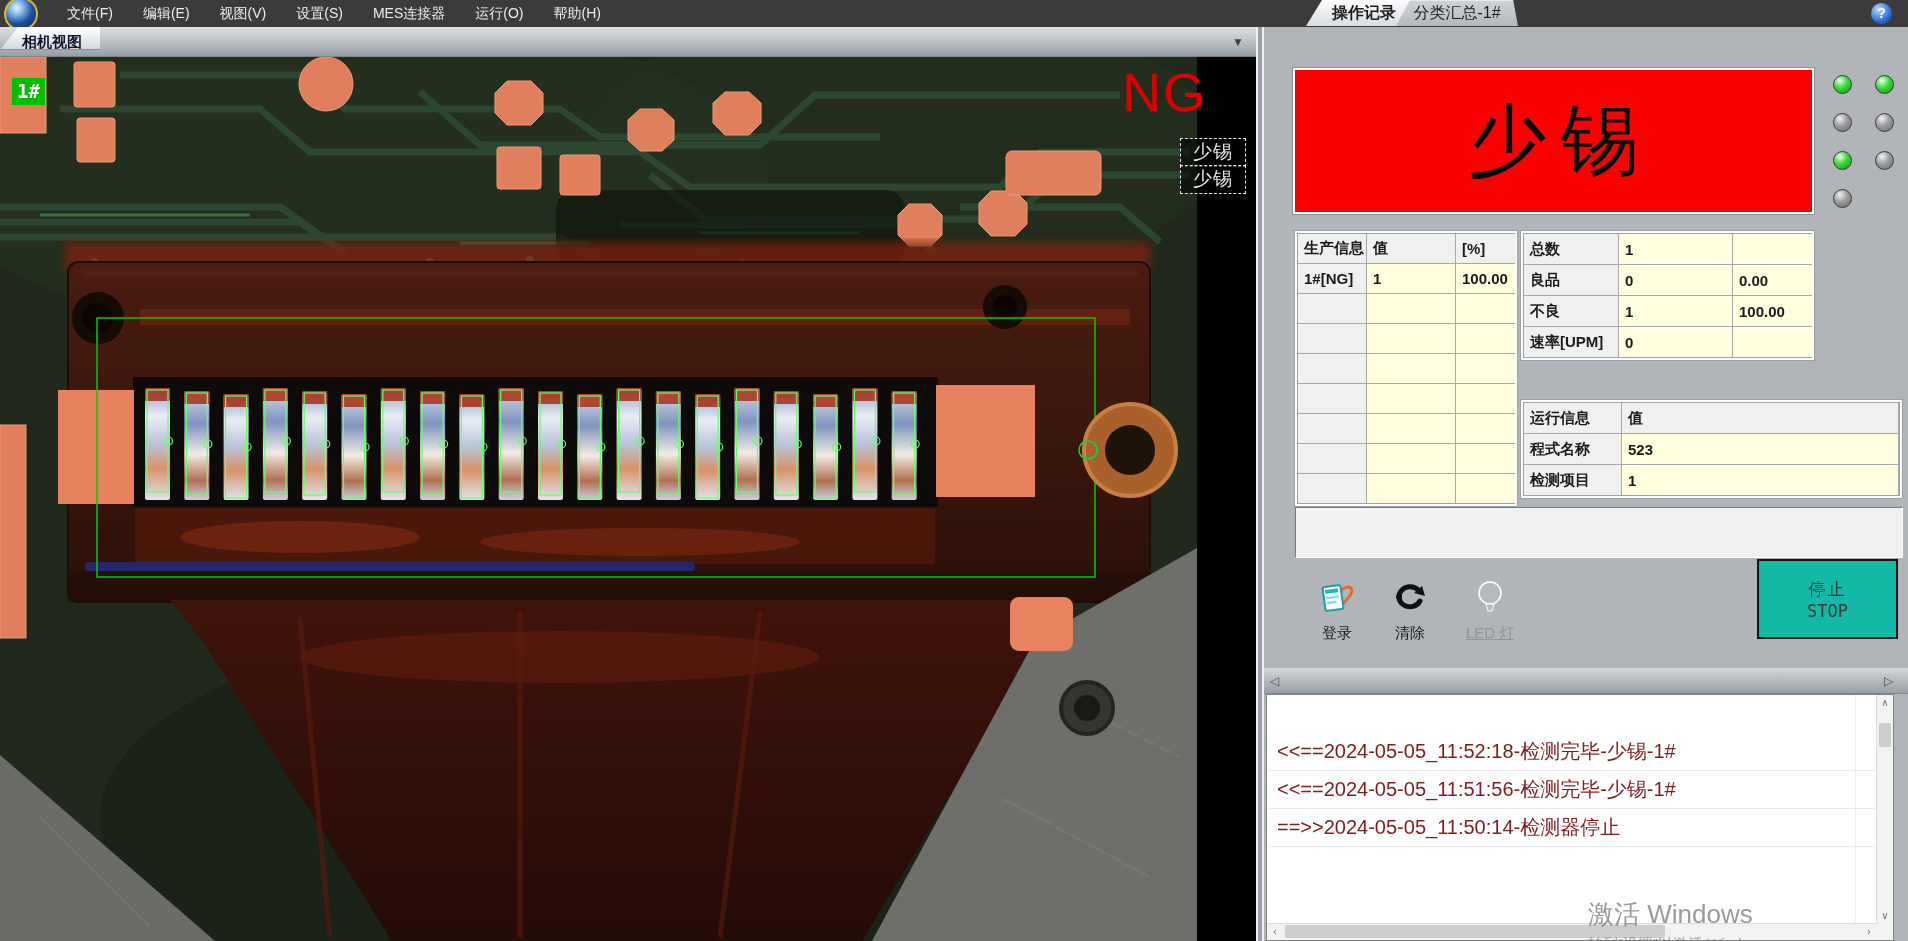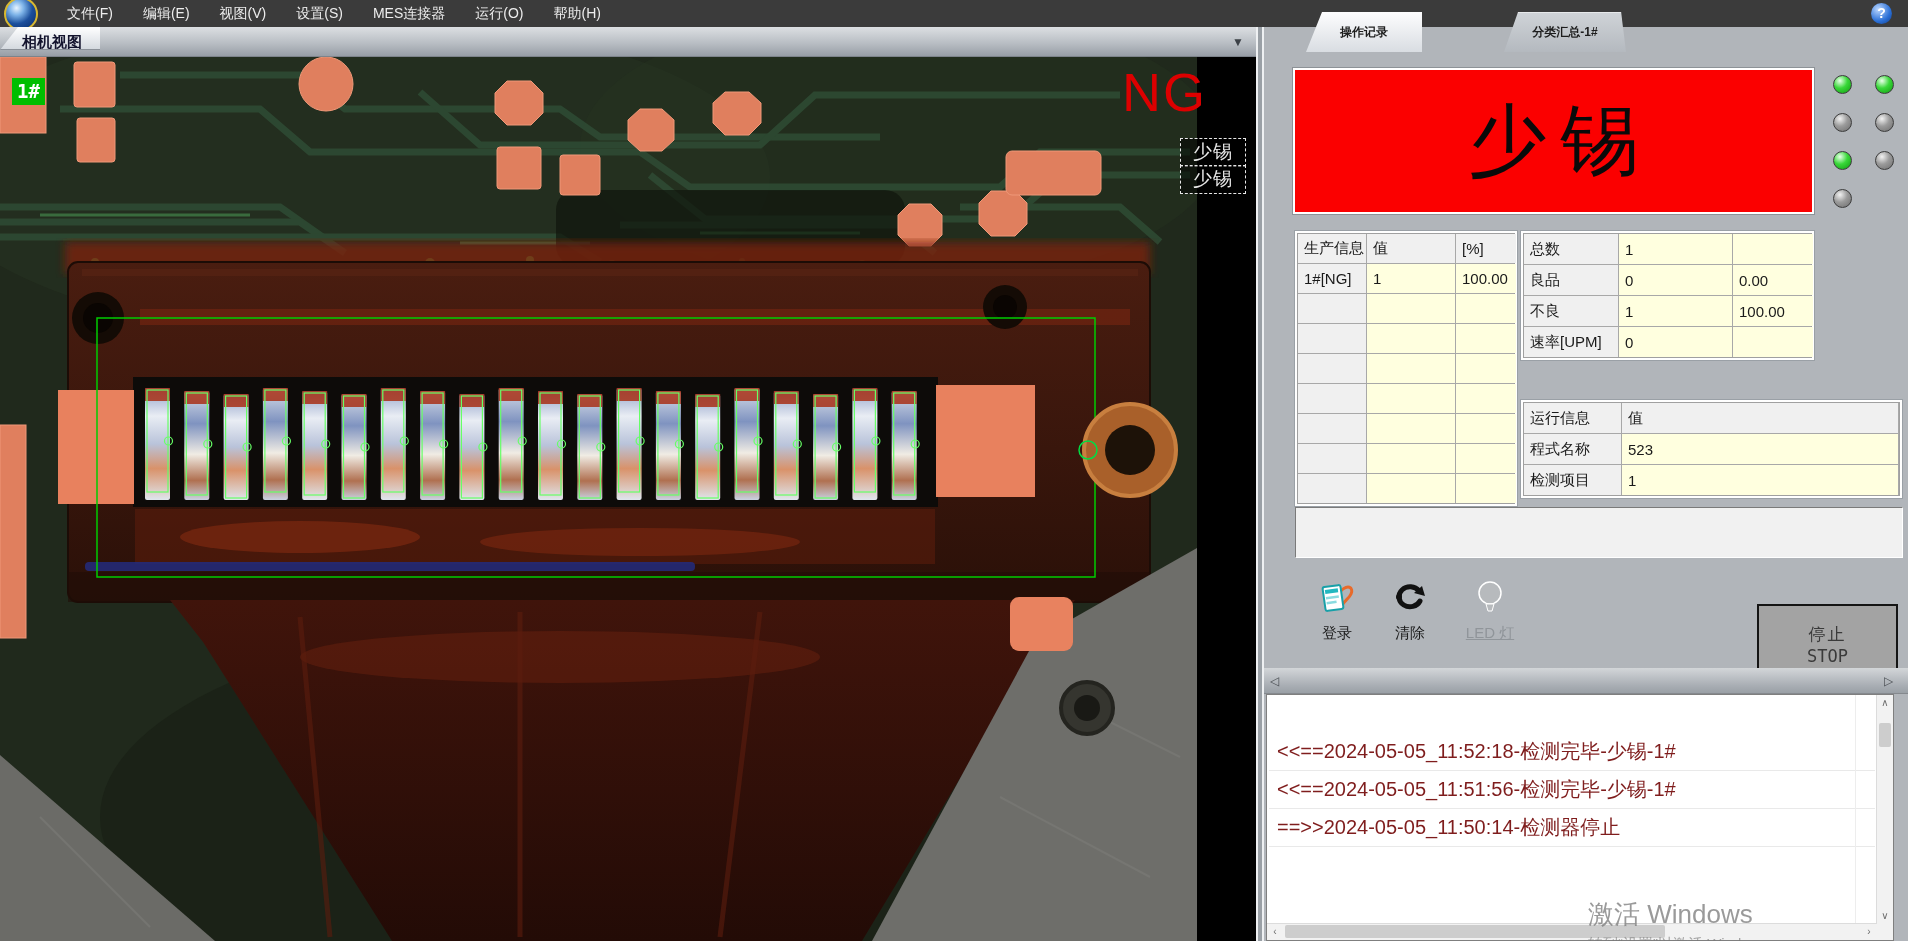--- a/index.html
+++ b/index.html
@@ -53,56 +53,56 @@
   #banner{left:1293px;top:68px;width:521px;height:146px;background:#fb0000;
           border:2px solid #ffffff;box-shadow:0 0 0 1px #8d9297;
           display:flex;align-items:center;justify-content:center;}
   #banner span{font-family:"Liberation Serif",serif;font-size:78px;color:#0a0a0a;letter-spacing:14px;margin-left:14px;}
   .light{width:17px;height:17px;border-radius:50%;border:1px solid #3c3c3c;position:absolute;}
   .light.green{background:radial-gradient(circle at 35% 28%, #eaffea 0%, #39d839 45%, #0f9a0f 100%);}
   .light.gray{background:radial-gradient(circle at 35% 28%, #f2f2f2 0%, #9b9b9b 45%, #6c6c6c 100%);}
 
   
   .tbl{display:grid;grid-gap:1px;background:#a8a8a8;border:1px solid #a0a0a0;
-       box-shadow:0 0 0 2px #ffffff,0 0 0 3px #9aa0a6;font-size:15px;color:#1a1a1a;}
+       box-shadow:0 0 0 2px #ffffff,0 0 0 3px #9aa0a6;font-size:15px;color:#1a1a1a;font-weight:bold;}
   .tbl > div{display:flex;align-items:center;padding:0 6px;overflow:hidden;white-space:nowrap;}
   .cell-lbl{background:#f0f0f0;}
   .cell-val{background:#ffffdf;}
   #prod-tbl{left:1297px;top:233px;width:218px;grid-template-columns:68px 88px 60px;grid-auto-rows:29px;}
   #stat-tbl{left:1523px;top:233px;width:289px;grid-template-columns:94px 113px 80px;grid-auto-rows:30px;}
   #run-tbl{left:1523px;top:402px;width:377px;grid-template-columns:97px 276px;grid-auto-rows:30px;}
 
   #msgbox{left:1295px;top:507px;width:608px;height:51px;background:#f1f1f1;
           border-top:1px solid #7a7a7a;border-left:1px solid #7a7a7a;
           border-bottom:1px solid #ffffff;border-right:1px solid #ffffff;}
 
   
   .toolbtn{width:70px;text-align:center;}
   .toolbtn .ic{height:36px;display:flex;align-items:center;justify-content:center;}
   .toolbtn .tl{font-size:15px;color:#1a1a1a;margin-top:8px;}
   .toolbtn.disabled .tl{color:#90959a;text-align:center;}
   #btn-login{left:1302px;top:580px;}
   #btn-clear{left:1375px;top:580px;}
   #btn-led{left:1455px;top:580px;}
-  #stop-btn{left:1757px;top:604px;width:141px;height:80px;background:#a3a3a3;
+  #stop-btn{left:1757px;top:559px;width:141px;height:80px;background:#14b8a6;
             border:2px solid #141414;display:flex;flex-direction:column;
             align-items:center;justify-content:center;color:#3a3a3a;}
   #stop-btn .cn{font-size:17px;letter-spacing:2px;}
   #stop-btn .en{font-size:17px;font-family:"DejaVu Sans Mono",monospace;}
 
   
   #log-tabbar{left:1264px;top:668px;width:644px;height:26px;
      background:linear-gradient(#d3d6d9,#a9aeb4 70%,#9aa0a6);border-bottom:1px solid #85898e;}
   .nav-arrow{position:absolute;top:6px;font-size:12px;color:#4c5055;}
-  .log-tab{position:absolute;top:0;height:40px;font-size:12px;color:#1d1d1d;
-           display:flex;align-items:center;justify-content:center;margin-top:12px;}
+  .log-tab{position:absolute;top:0;height:26px;font-size:16px;color:#1d1d1d;
+           display:flex;align-items:center;justify-content:center;}
   #log-tab-0{left:1306px;width:116px;background:linear-gradient(#fdfdfe,#d9dde2);
              clip-path:polygon(16px 0,100% 0,100% 100%,0 100%);font-weight:bold;}
-  #log-tab-1{left:1504px;width:122px;background:linear-gradient(#cfd3d7,#b4b9bf);
-             clip-path:polygon(14px 0,96% 0,100% 100%,0 100%);border-top:1px solid #e7e9eb;font-weight:bold;}
+  #log-tab-1{left:1396px;width:122px;background:linear-gradient(#cfd3d7,#b4b9bf);
+             clip-path:polygon(14px 0,96% 0,100% 100%,0 100%);border-top:1px solid #e7e9eb;}
 
   
   #log{left:1266px;top:694px;width:628px;height:247px;background:#ffffff;
        border:1px solid #7f7f7f;}
   #log-rows{position:absolute;left:2px;top:38px;right:18px;}
   .log-row{height:37px;line-height:37px;border-bottom:1px solid #e9e9e9;padding-left:8px;
            font-family:Liberation Sans, sans-serif;font-size:20px;color:#7f1d1d;
            white-space:nowrap;overflow:hidden;}
   #log-colline{position:absolute;left:588px;top:0;bottom:16px;width:1px;background:#ededed;}
   .sb{position:absolute;background:#f2f2f2;}

